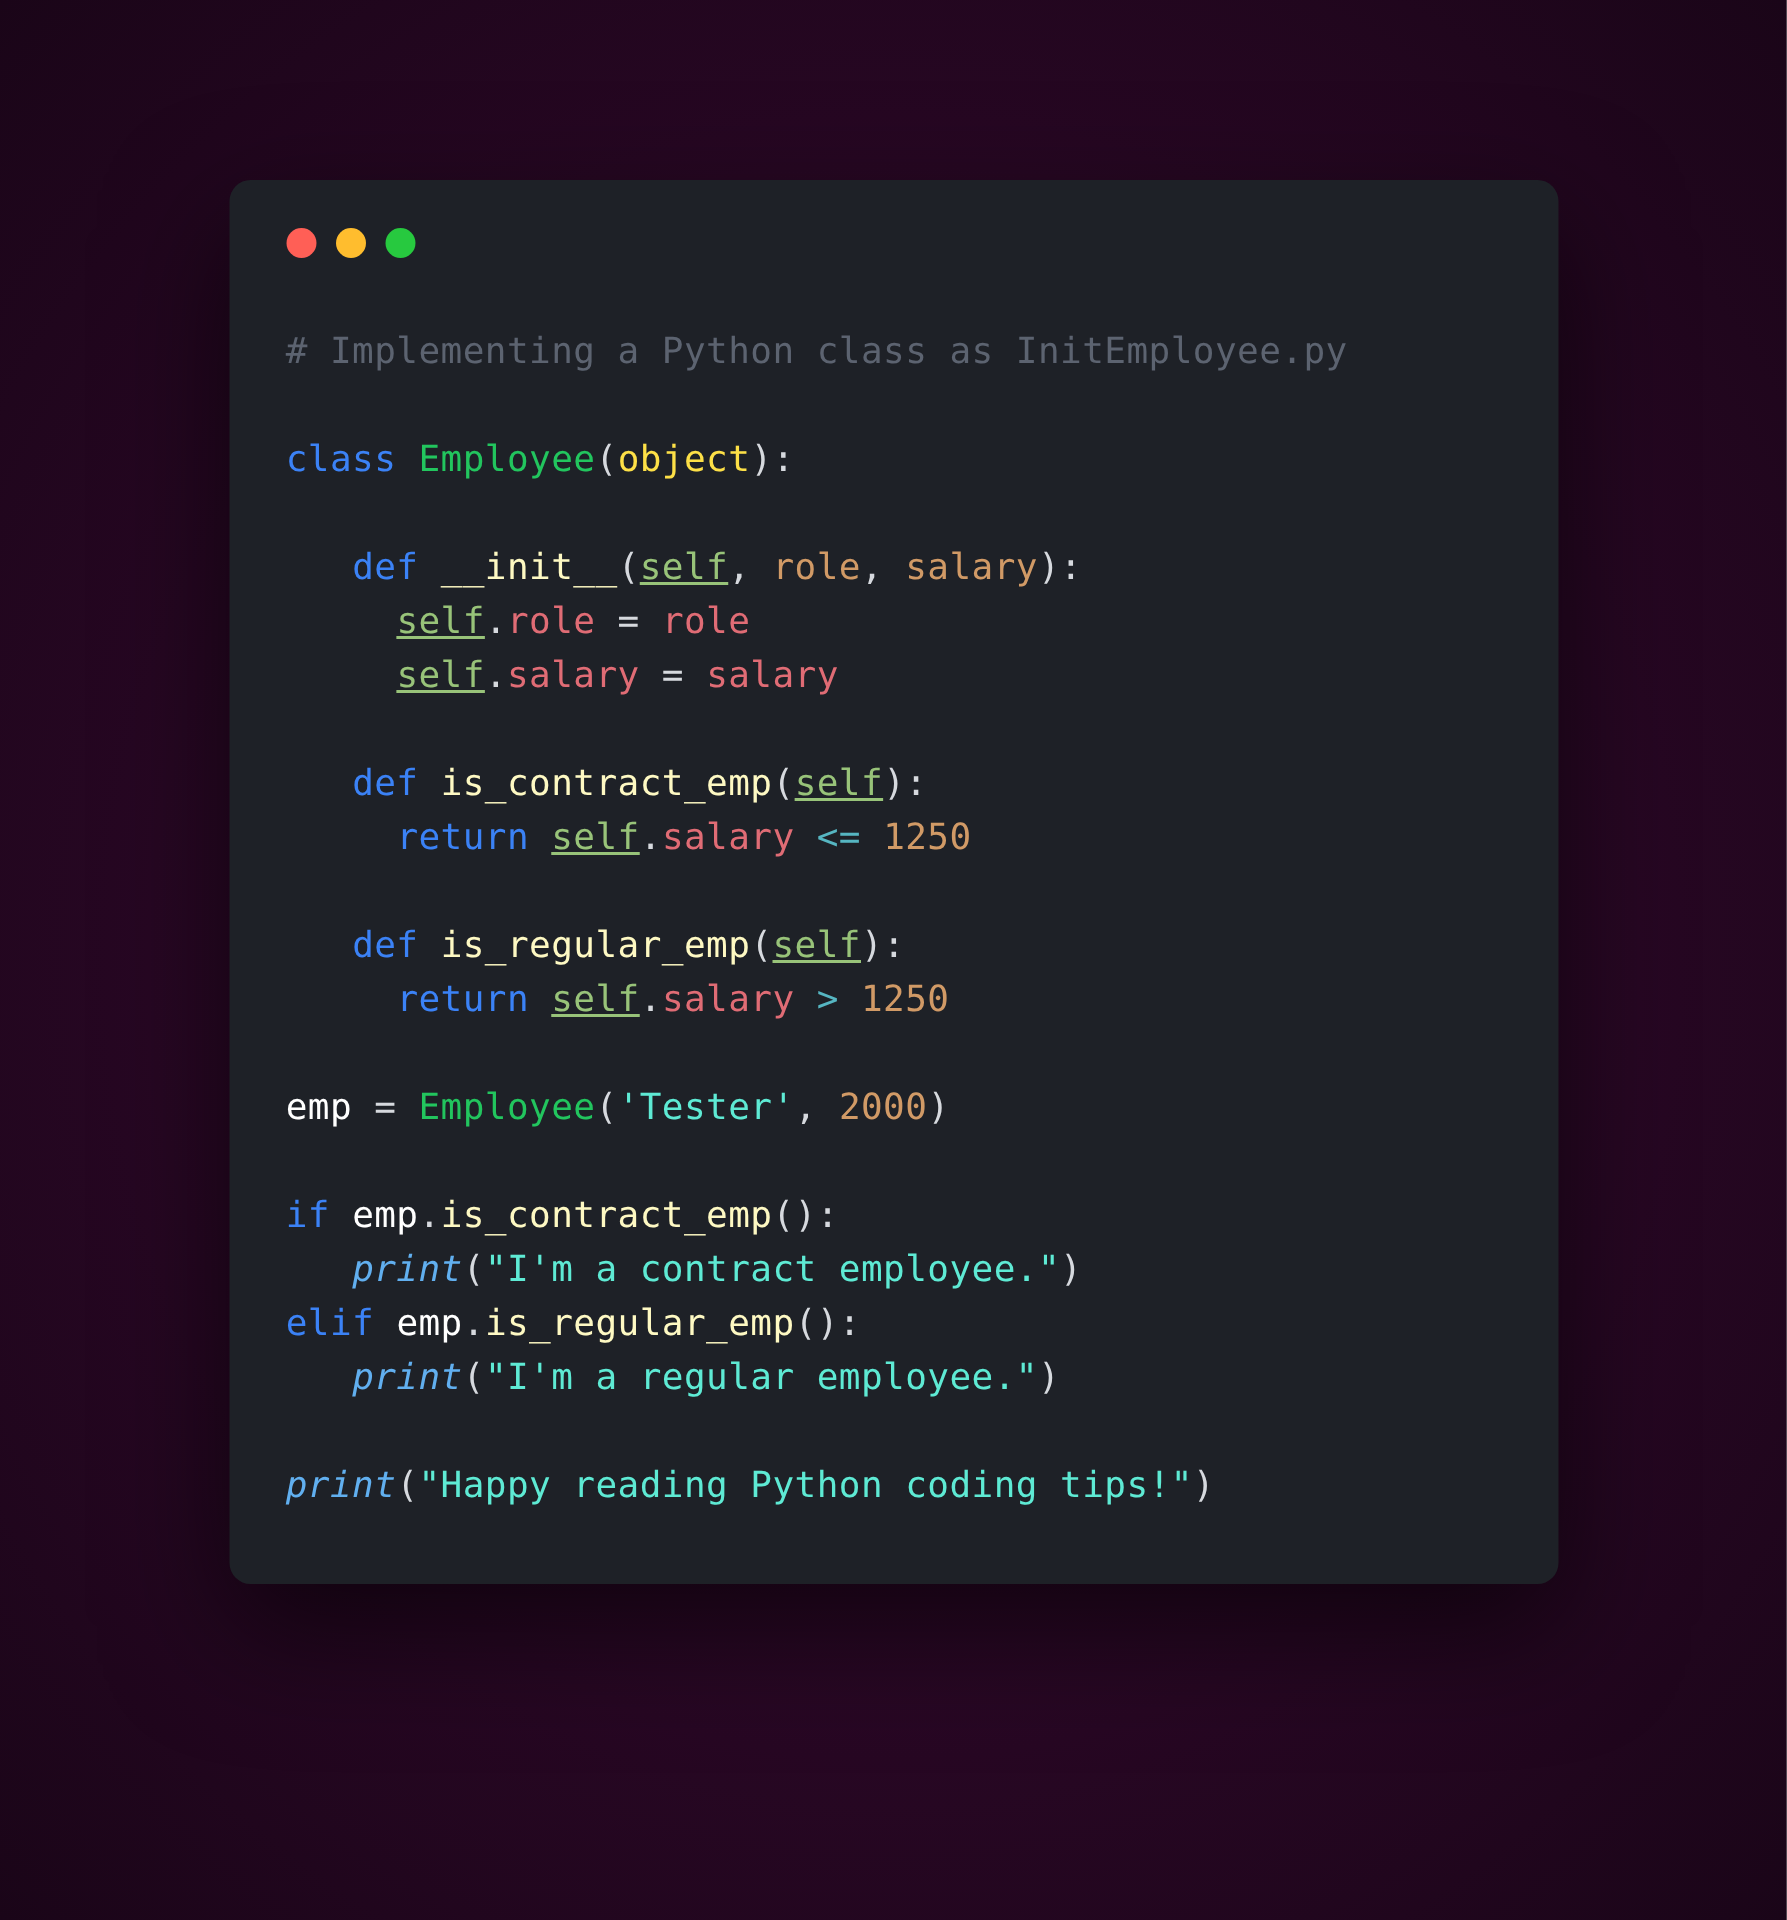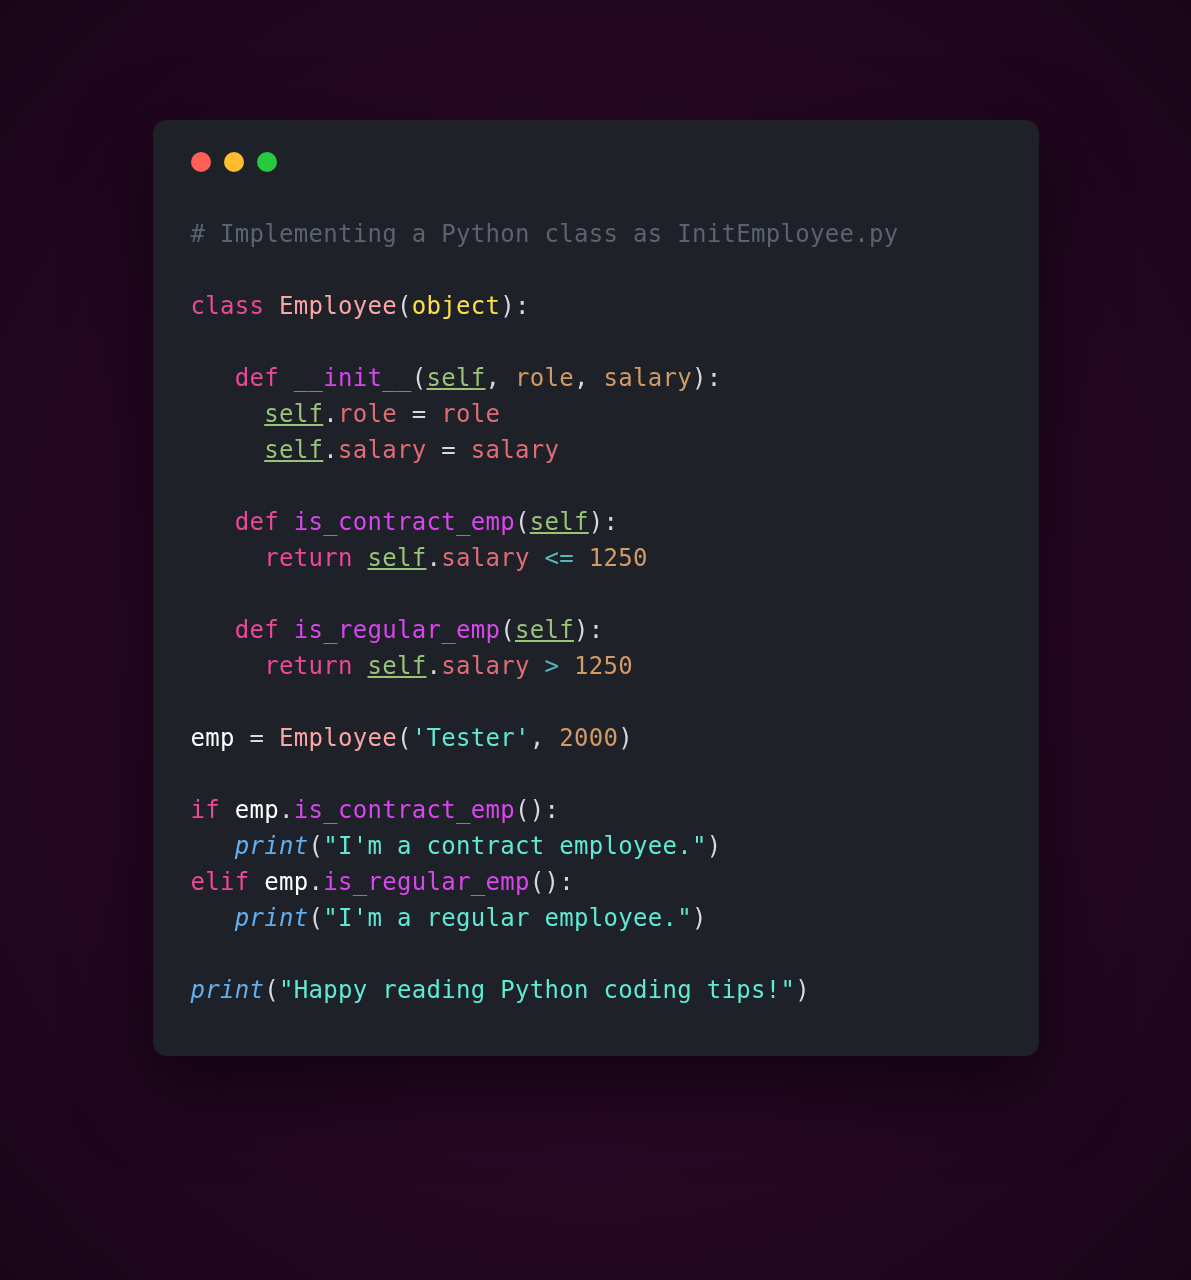--- a/index.html
+++ b/index.html
@@ -35,24 +35,24 @@
     .dot.yellow { background: #ffbd2e; }
     .dot.green { background: #27c93f; }
     .code {
       font-size: 24px;
       line-height: 1.5;
       white-space: pre;
       color: #d6d9de;
       letter-spacing: 0.3px;
     }
     .comment { color: #5c6370; }
-    .keyword { color: #ec4899; }
-    .classname { color: #fca5a5; margin-top: 47px; }
+    .keyword { color: #3b82f6; }
+    .classname { color: #22c55e; margin-top: 47px; }
     .builtin { color: #fde047; }
-    .funcname { color: #d946ef; }
+    .funcname { color: #fef9c3; }
     .self { color: #98c379; text-decoration: underline; }
     .param { color: #d19a66; }
     .prop { color: #e06c75; }
     .op { color: #56b6c2; }
     .num { color: #d19a66; }
     .str { color: #5eead4; }
     .paren { color: #d6d9de; }
     .ident { color: #e06c75; }
     .pcall { color: #61afef; font-style: italic; }
     .varname { color: #ffffff; }

